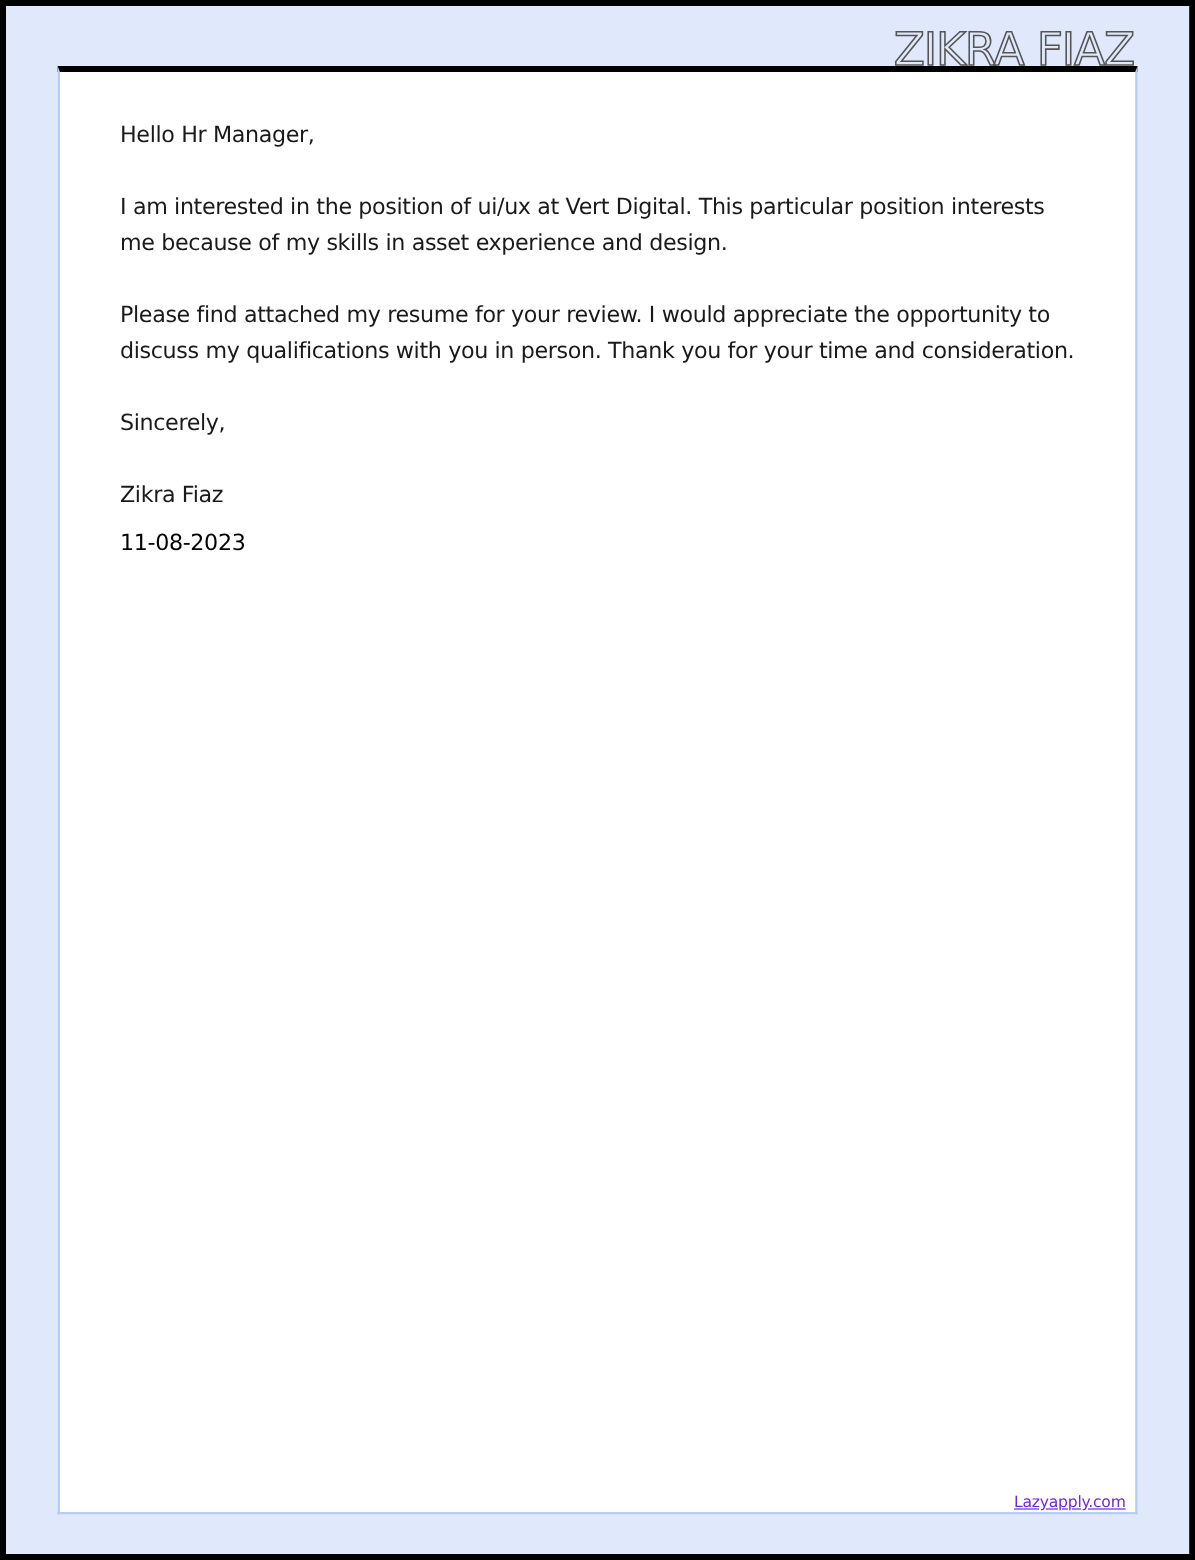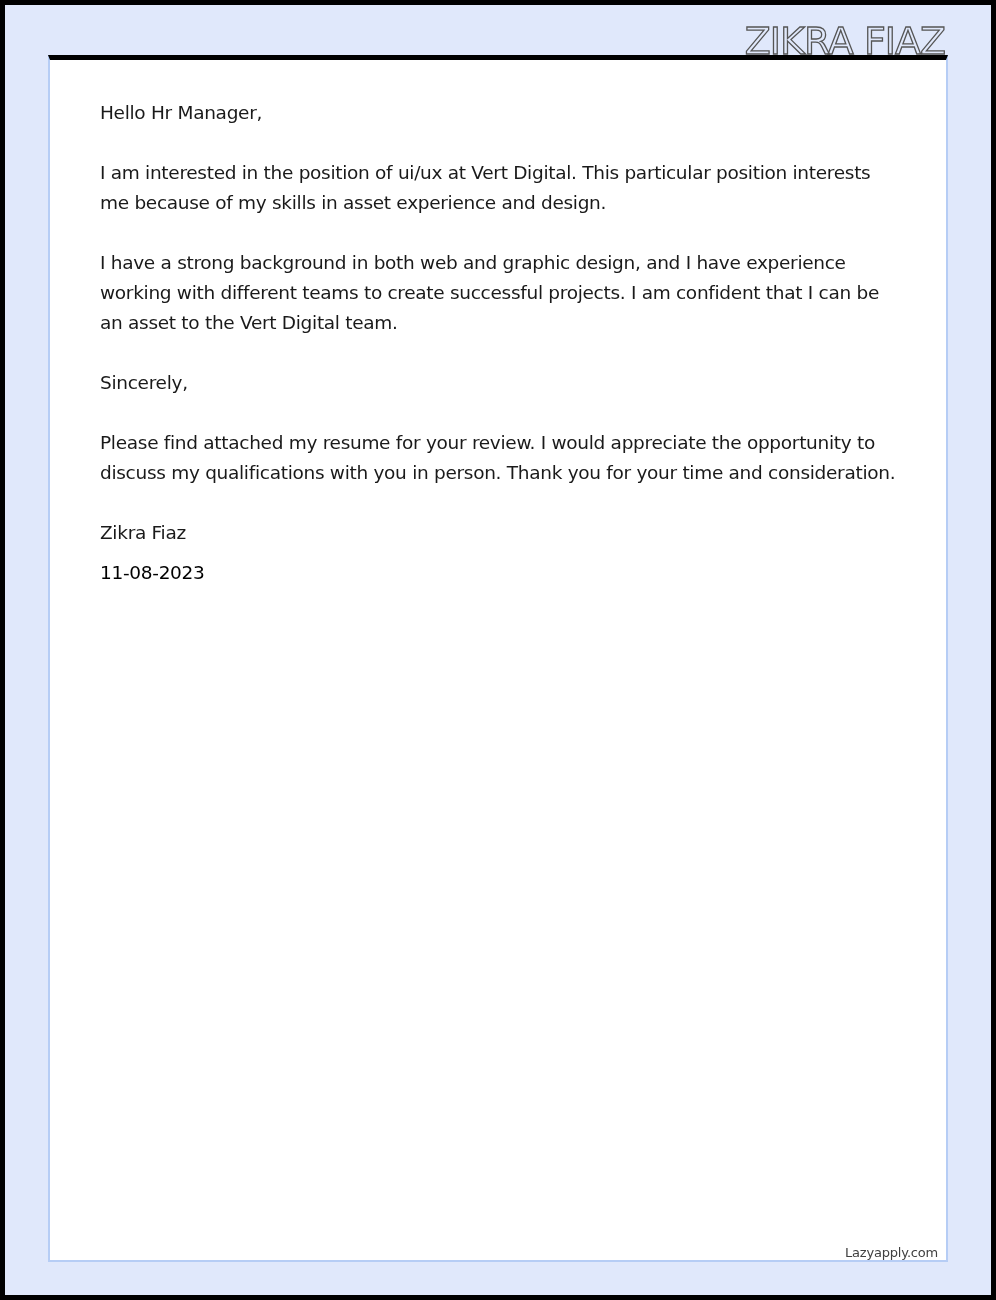--- a/index.html
+++ b/index.html
@@ -24,32 +24,31 @@
   .letter {
     position:absolute; left:50px; top:38px; width:800px;
     font-size:18.5px; line-height:30px; color:#1a1a1a;
     letter-spacing:-0.3px;
   }
   .letter p { margin:0 0 30px 0; }
   .letter p.tight { margin-bottom:10px; }
   .date { color:#000000; }
   .footer {
     position:absolute; right:8px; bottom:0px;
-    font-size:13px; color:#404040; letter-spacing:-0.2px;
+    font-size:13px; color:#6d28d9; letter-spacing:-0.2px;text-decoration:underline;
   }
 </style>
 </head>
 <body>
 
 <div class="name-header">ZIKRA FIAZ</div>
 
 <div class="card">
   <div class="letter">
     <p>Hello Hr Manager,</p>
     <p>I am interested in the position of ui/ux at Vert Digital. This particular position interests me because of my skills in asset experience and design.</p>
-    <p>I have a strong background in both web and graphic design, and I have experience working with different teams to create successful projects. I am confident that I can be an asset to the Vert Digital team.</p>
+    <p>Please find attached my resume for your review. I would appreciate the opportunity to discuss my qualifications with you in person. Thank you for your time and consideration.</p>
     <p>Sincerely,</p>
-    <p>Please find attached my resume for your review. I would appreciate the opportunity to discuss my qualifications with you in person. Thank you for your time and consideration.</p>
     <p class="tight">Zikra Fiaz</p>
     <p class="date">11-08-2023</p>
   </div>
   <div class="footer">Lazyapply.com</div>
 </div>
 
 </body></html>

